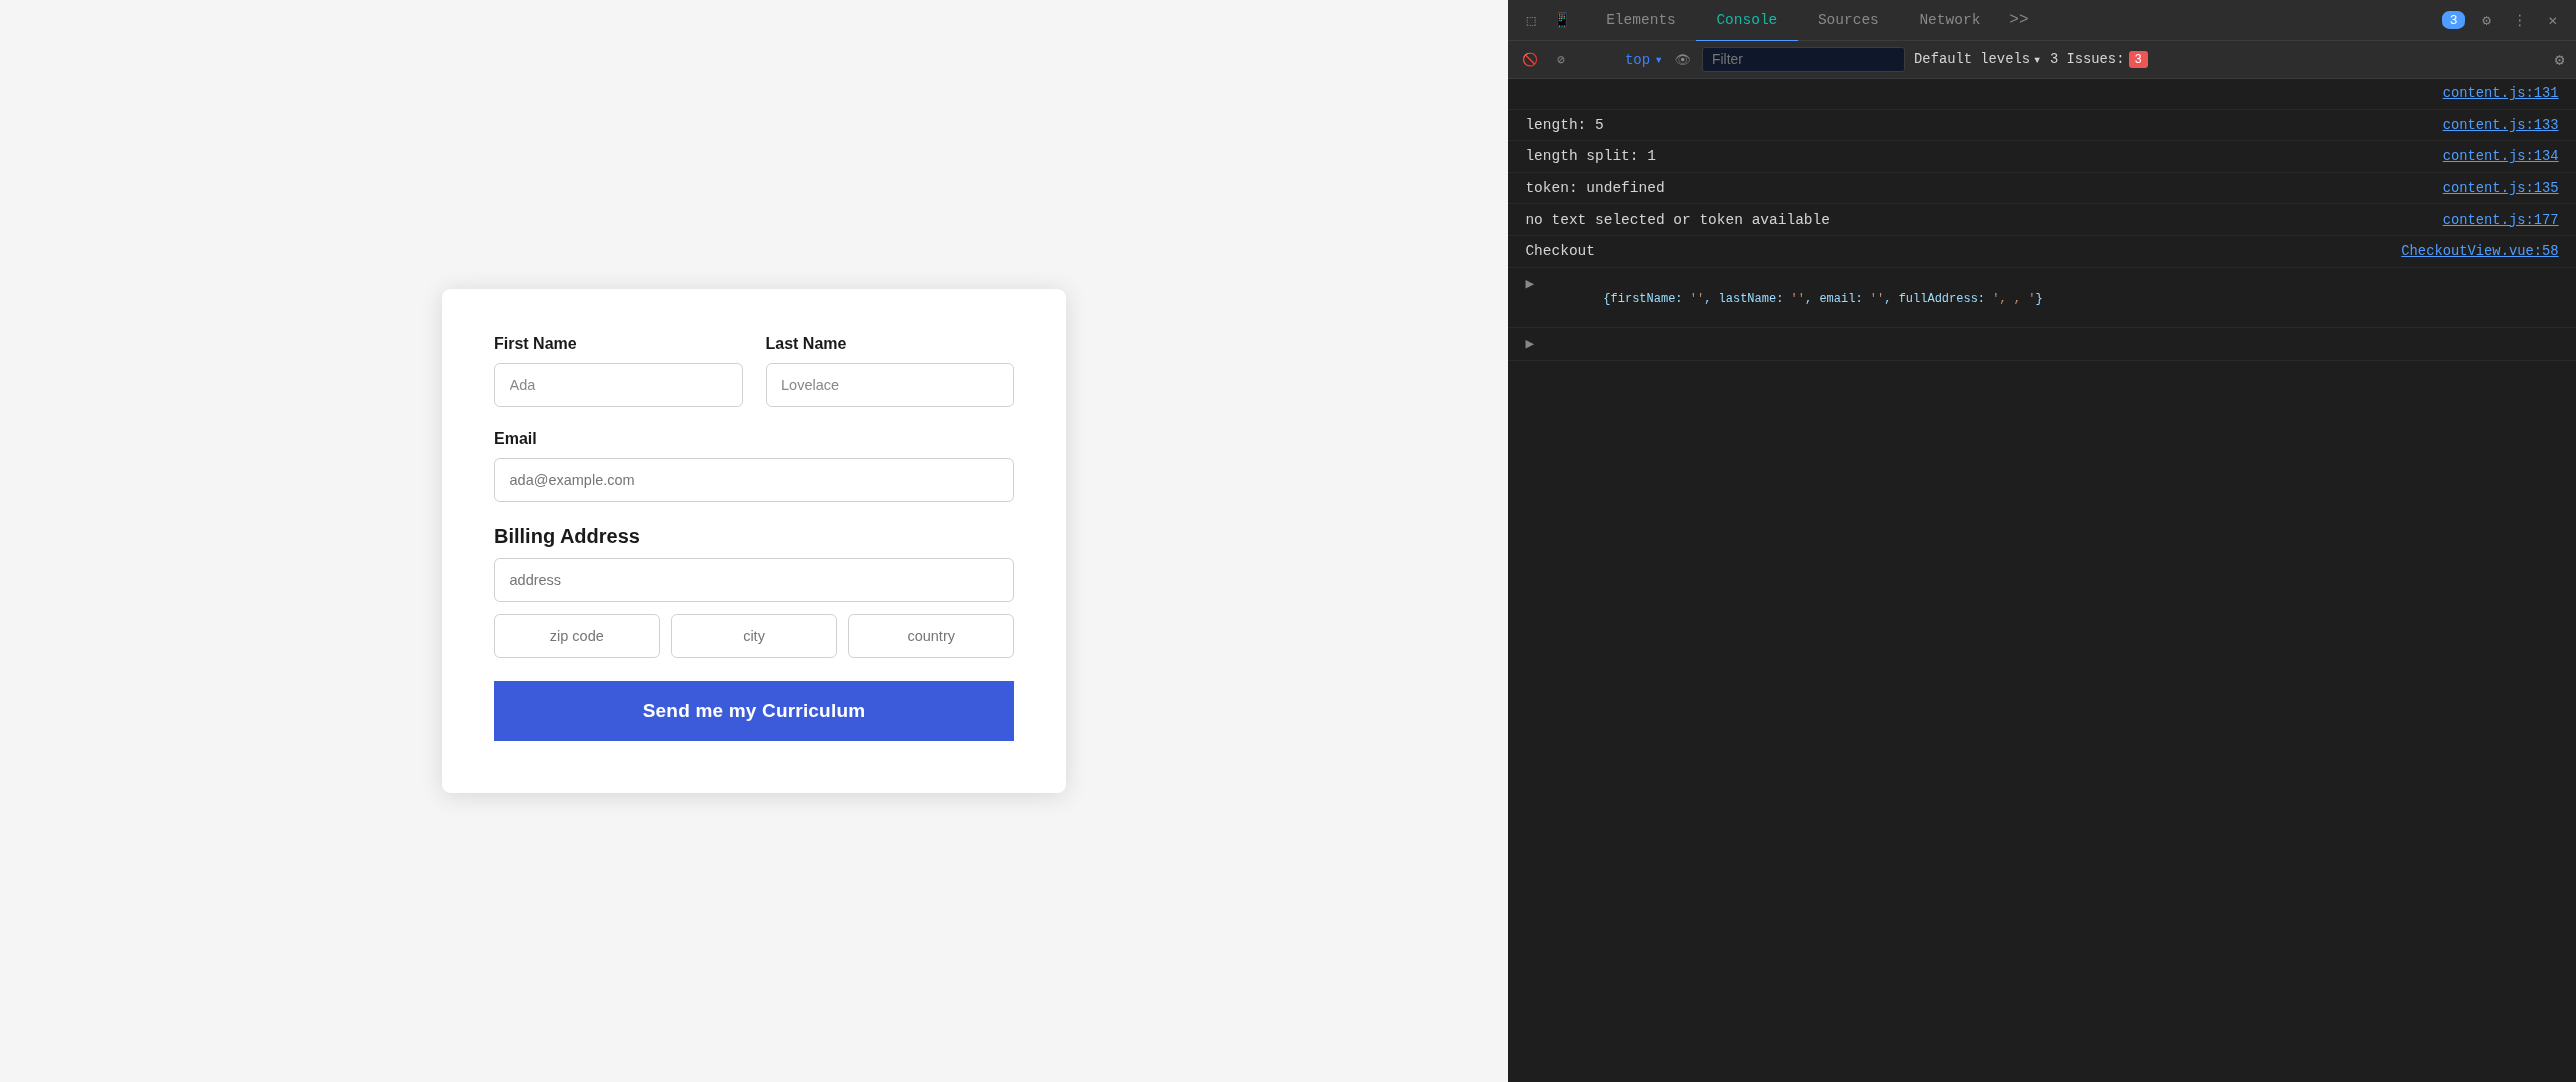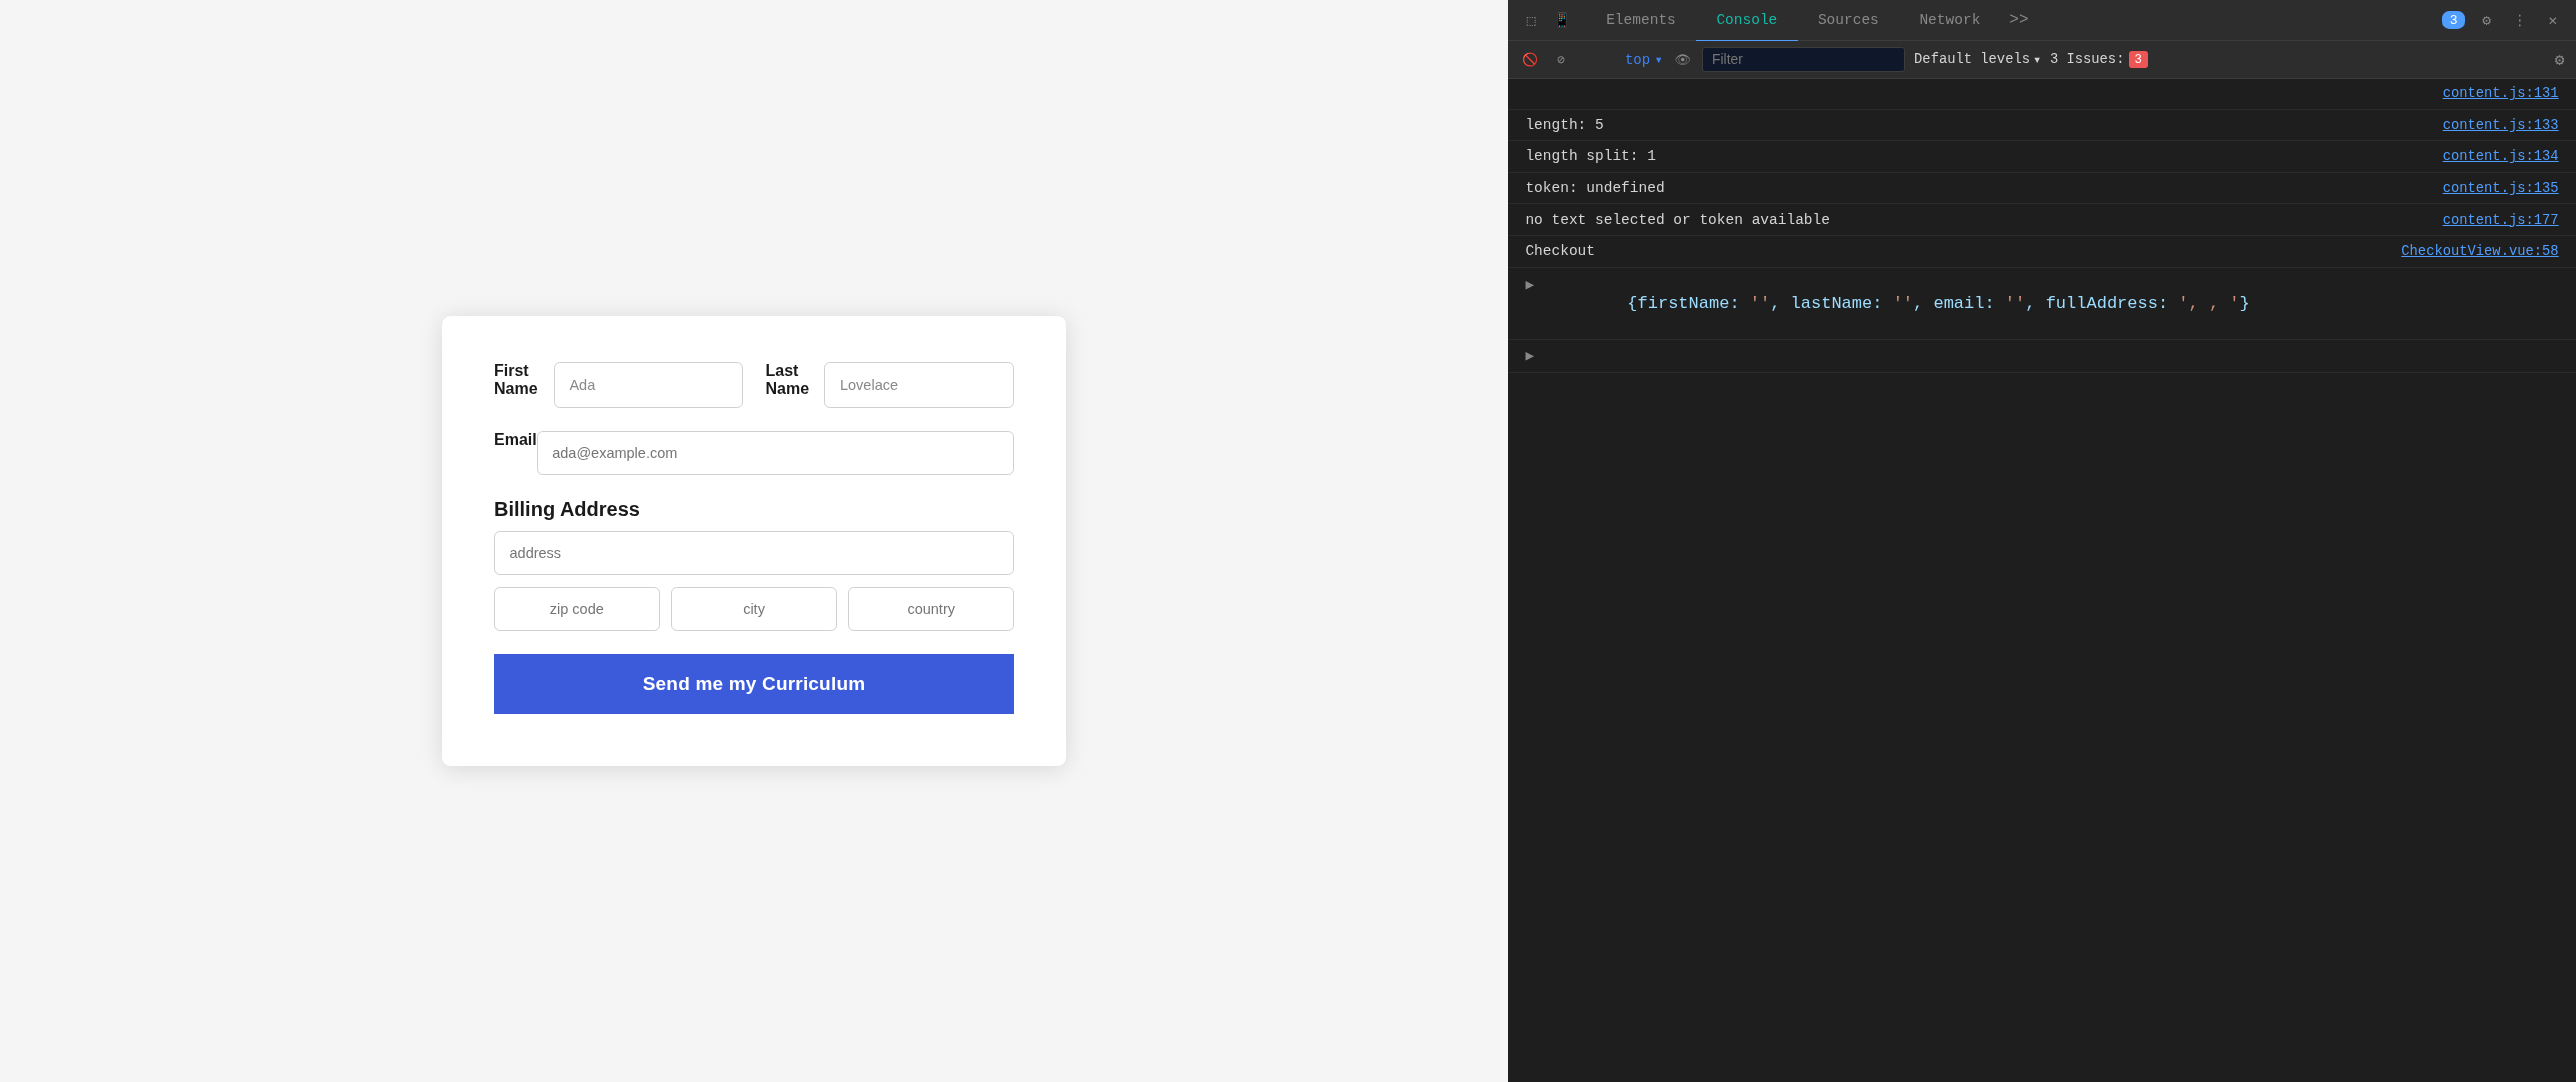--- a/index.html
+++ b/index.html
@@ -32,21 +32,21 @@
     }
 
     .form-row {
       display: flex;
       gap: 23px;
       margin-bottom: 23px;
     }
 
     .form-group {
       display: flex;
-      flex-direction: row;
+      flex-direction: column;
       flex: 1;
     }
 
     .form-group.full {
       flex: 1 1 100%;
     }
 
     .form-label {
       font-size: 16px;
       font-weight: 600;
@@ -264,21 +264,21 @@
     }
 
     .console-arrow {
       color: #888;
       font-size: 14.5px;
       cursor: pointer;
     }
 
     .console-object {
       color: #9cdcfe;
-      font-size: 17px;
+      font-size: 12px;
     }
 
     .console-string {
       color: #ce9178;
     }
 
     .console-key {
       color: #9cdcfe;
     }
 

